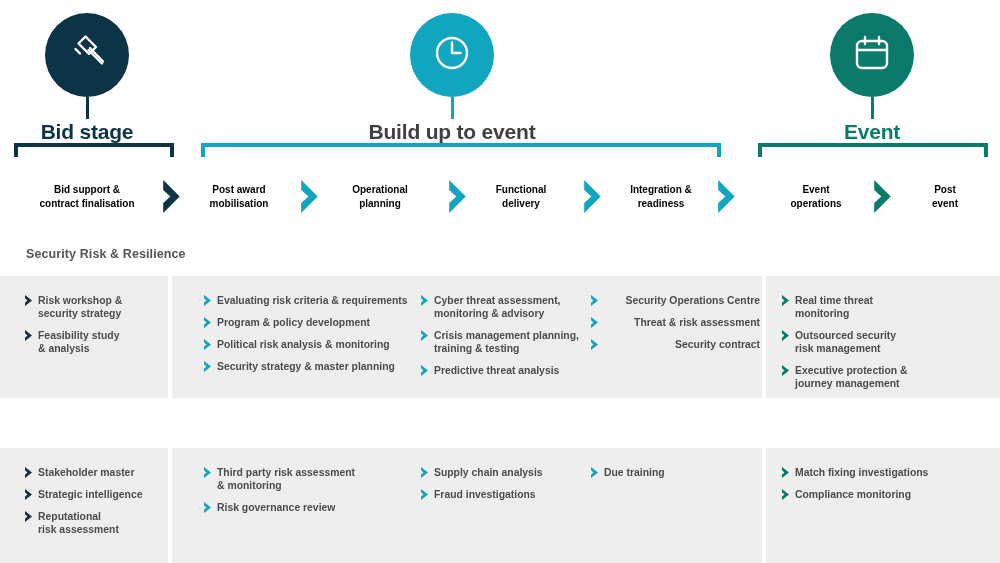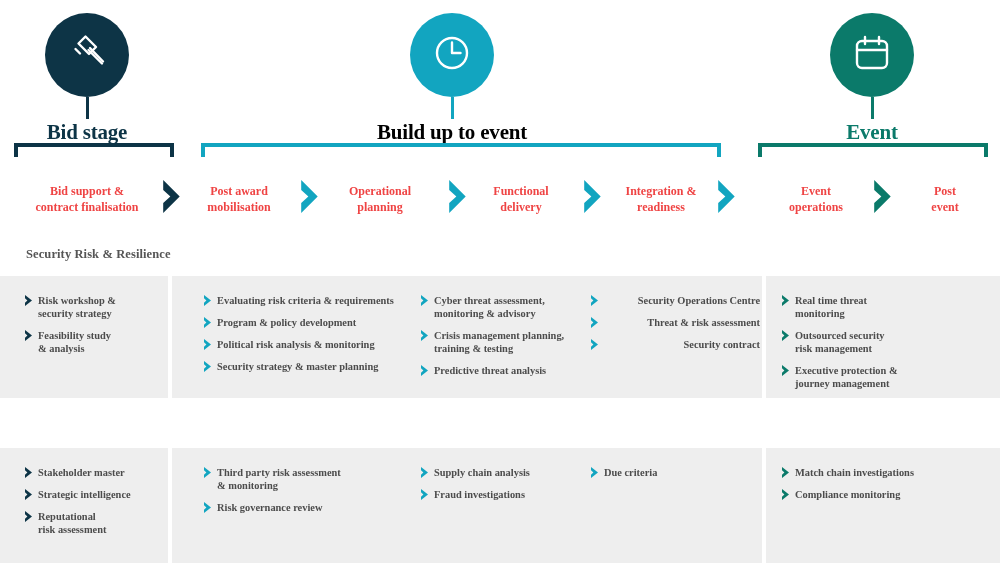--- a/index.html
+++ b/index.html
@@ -2,21 +2,21 @@
 <html><head>
 <meta charset="utf-8">
 <style>
   * { box-sizing: border-box; margin: 0; padding: 0; }
   html, body {
     width: 1000px; height: 563px;
     background: #ffffff;
     font-family: "Liberation Sans", sans-serif;
     overflow: hidden;
   }
-  #root { position: relative; width: 1000px; height: 409px; font-family: Liberation Serif, serif; }
+  #root { position: relative; width: 1000px; height: 409px; }
 
   
   .phase-head { position: absolute; text-align: center; }
   .circle {
     width: 84px; height: 84px; border-radius: 50%;
     margin: 0 auto;
     display: flex; align-items: center; justify-content: center;
   }
   .stem { width: 3px; height: 22px; margin: 0 auto; }
   .phase-title {
@@ -24,22 +24,22 @@
     margin-top: 1px; white-space: nowrap;
   }
 
   
   .bracket { position: absolute; height: 14px; }
   .bracket .top { position: absolute; left: 0; right: 0; top: 0; height: 4px; }
   .bracket .lcap { position: absolute; left: 0; top: 0; width: 4px; height: 14px; }
   .bracket .rcap { position: absolute; right: 0; top: 0; width: 4px; height: 14px; }
 
   
-  .step { position: absolute; text-align: center; font-size: 12px;
-          font-weight: bold; color: #ef4444; line-height: 1.35; }
+  .step { position: absolute; text-align: center; font-size: 10px;
+          font-weight: bold; color: #000000; line-height: 1.35; }
   .chev { position: absolute; }
 
   
   .sec-title {
     position: absolute; font-size: 12.5px; font-weight: bold;
     color: #555555; letter-spacing: 0.1px;
   }
 
   
   .panel { position: absolute; background: #eeeeee; }
@@ -73,21 +73,21 @@
       <div class="phase-title" style="color: rgb(13, 52, 70);">Bid stage</div>
     </div>
     <div class="phase-head" style="left: 292px; top: 13px; width: 320px;">
       <div class="circle" style="background: rgb(18, 165, 192);">
         <span><svg width="46" height="46" viewBox="0 0 46 46" fill="none" stroke="#ffffff" stroke-width="2.4" stroke-linecap="round" stroke-linejoin="round">
             <circle cx="23" cy="23" r="15"></circle>
             <path d="M23 12.5 V23 H31.5"></path>
           </svg></span>
       </div>
       <div class="stem" style="background: rgb(18, 165, 192);"></div>
-      <div class="phase-title" style="color: #000000;">Build up to event</div>
+      <div class="phase-title" style="color: #404040;">Build up to event</div>
     </div>
     <div class="phase-head" style="left: 762px; top: 13px; width: 220px;">
       <div class="circle" style="background: rgb(11, 122, 106);">
         <span><svg width="46" height="46" viewBox="0 0 46 46" fill="none" stroke="#ffffff" stroke-width="2.4" stroke-linecap="round" stroke-linejoin="round">
             <rect x="8" y="11" width="30" height="27" rx="5"></rect>
             <path d="M8 20 H38"></path>
             <path d="M16 7 V14"></path>
             <path d="M30 7 V14"></path>
           </svg></span>
       </div>
@@ -288,29 +288,29 @@
             <path d="M1 0 L8 5.5 L1 11 L1 7.7 L3.4 5.5 L1 3.3 Z"></path>
           </svg></span>
         <span class="tx">Fraud investigations</span>
       </div>
     </div>
     <div class="col" style="left: 590px; top: 466px; width: 170px;">
       <div class="item">
         <span class="ar"><svg width="9" height="11" viewBox="0 0 9 11" fill="#12a5c0">
             <path d="M1 0 L8 5.5 L1 11 L1 7.7 L3.4 5.5 L1 3.3 Z"></path>
           </svg></span>
-        <span class="tx">Due criteria</span>
+        <span class="tx">Due training</span>
       </div>
     </div>
     <div class="col" style="left: 781px; top: 466px; width: 215px;">
       <div class="item">
         <span class="ar"><svg width="9" height="11" viewBox="0 0 9 11" fill="#0b7a6a">
             <path d="M1 0 L8 5.5 L1 11 L1 7.7 L3.4 5.5 L1 3.3 Z"></path>
           </svg></span>
-        <span class="tx">Match chain investigations</span>
+        <span class="tx">Match fixing investigations</span>
       </div>
       <div class="item">
         <span class="ar"><svg width="9" height="11" viewBox="0 0 9 11" fill="#0b7a6a">
             <path d="M1 0 L8 5.5 L1 11 L1 7.7 L3.4 5.5 L1 3.3 Z"></path>
           </svg></span>
         <span class="tx">Compliance monitoring</span>
       </div>
     </div>
   </div>
 

